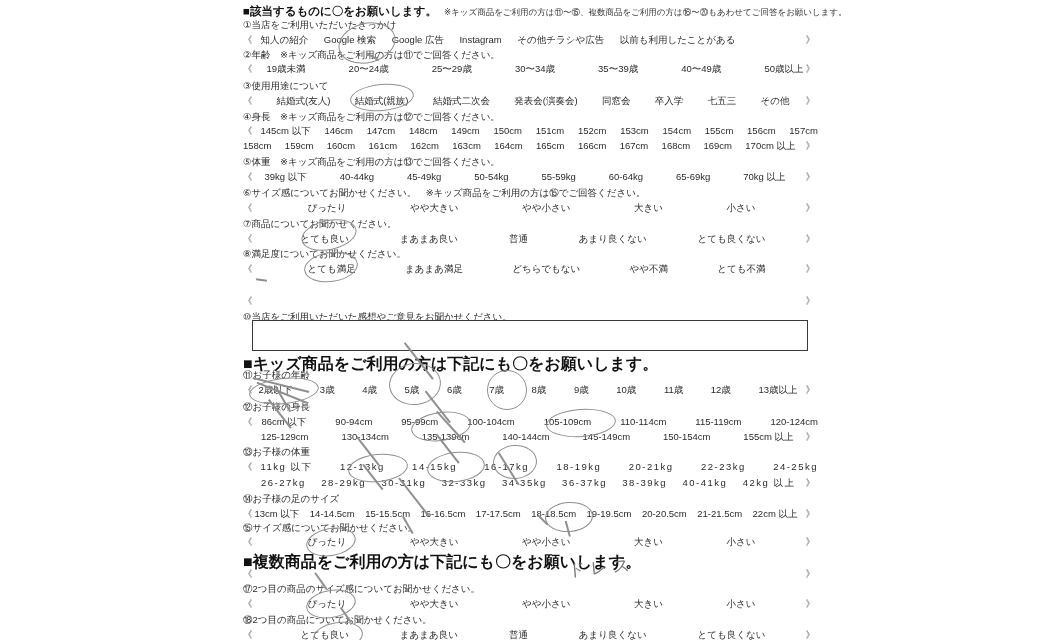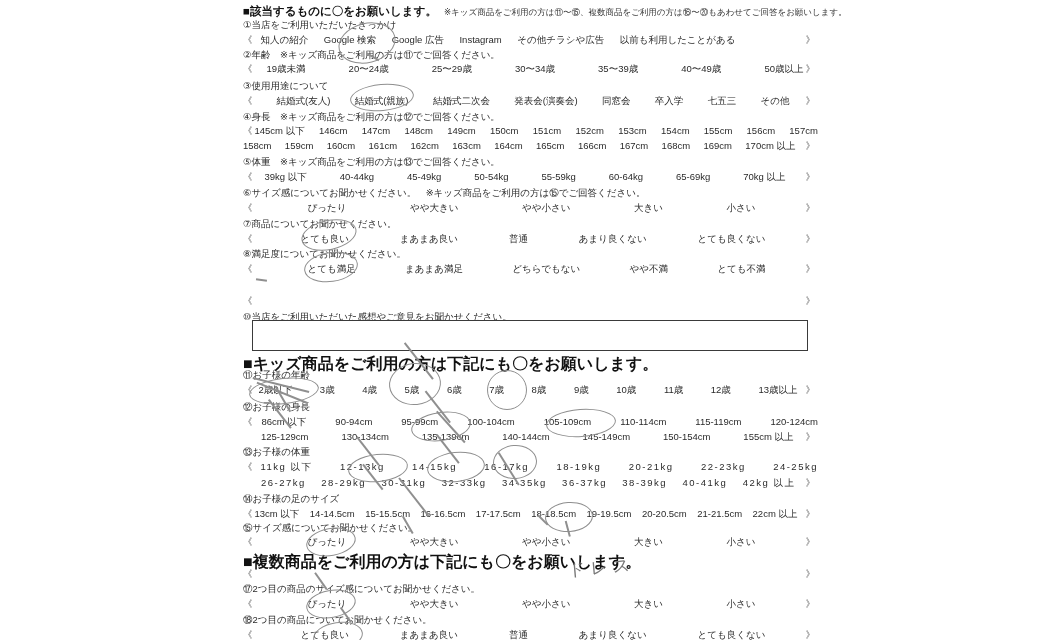--- a/index.html
+++ b/index.html
@@ -71,21 +71,21 @@
         <span>卒入学</span>
         <span>七五三</span>
         <span>その他</span>
       </span>
     <span class="br">》</span>
   </div>
 
   <div class="lbl" style="top:111px">④身長　※キッズ商品をご利用の方は⑫でご回答ください。</div>
   <div class="row w575" style="top:125px">
     <span class="br">《</span>
-    <span class="opts" style="padding-left:2px">
+    <span class="opts" style="padding-left:8px">
         <span>145cm 以下</span>
         <span>146cm</span>
         <span>147cm</span>
         <span>148cm</span>
         <span>149cm</span>
         <span>150cm</span>
         <span>151cm</span>
         <span>152cm</span>
         <span>153cm</span>
         <span>154cm</span>

